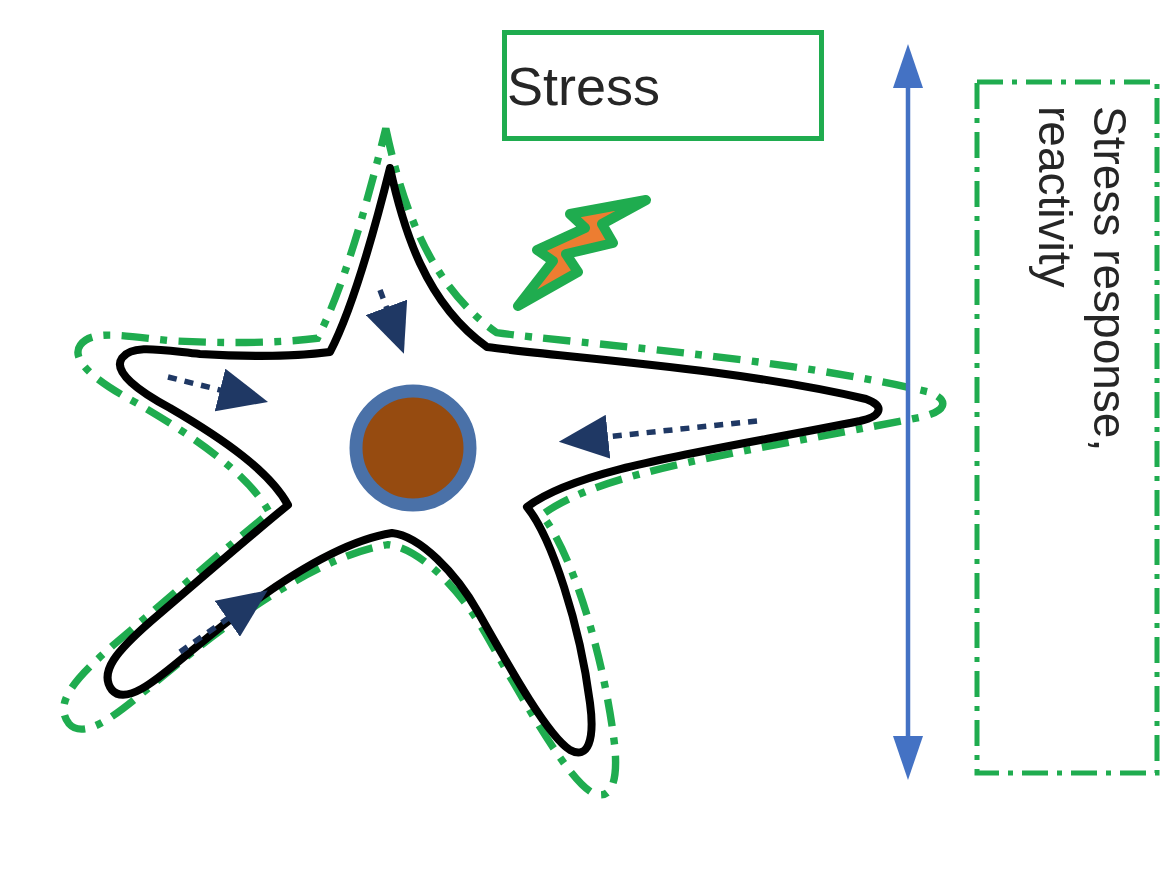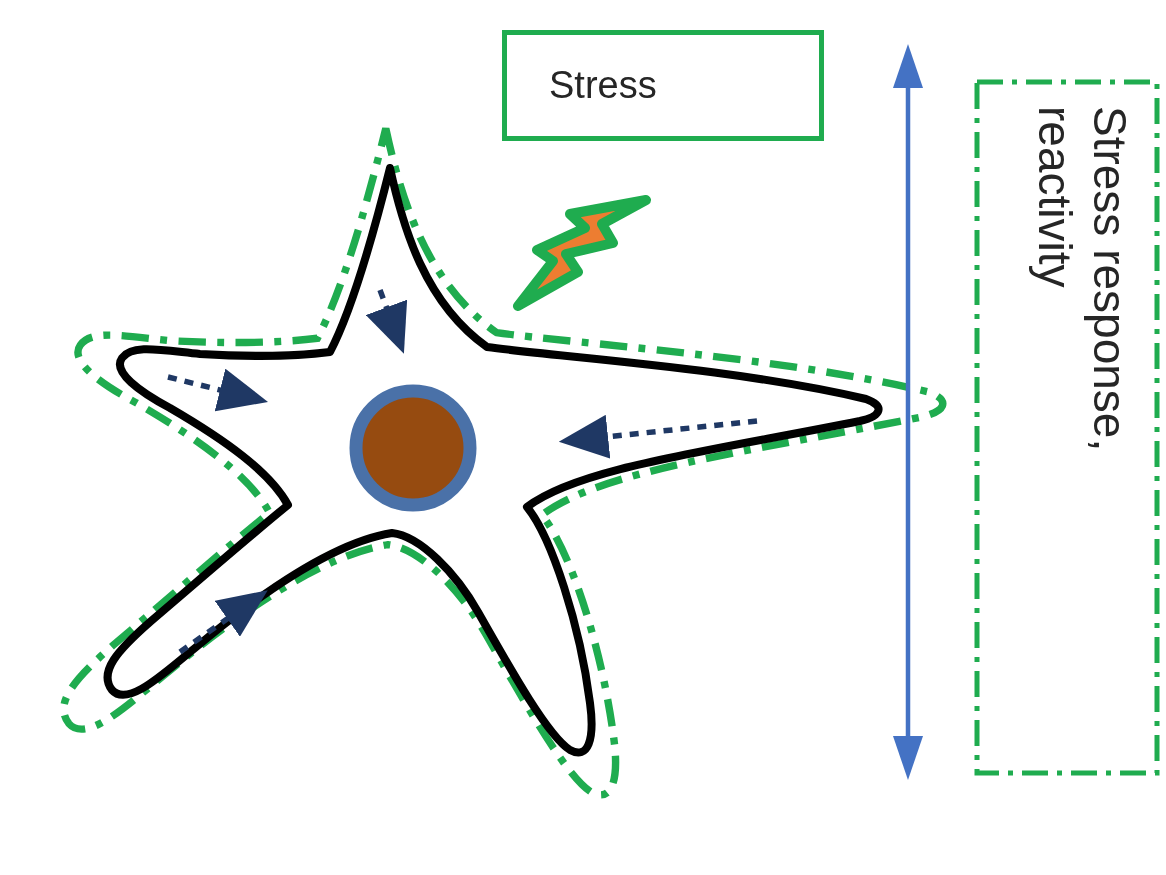--- a/index.html
+++ b/index.html
@@ -22,22 +22,21 @@
   .bolt{fill:var(--orange);stroke:var(--green);}
 
   .stress-box{
     position:absolute;left:502px;top:30px;width:312px;height:101px;
     border:5px solid var(--green);
     background:#ffffff;
     display:flex;align-items:center;
     box-sizing:content-box;
   }
   .stress-box span{
-    margin-left:42px;
-    font-size:38px;color:var(--text);letter-spacing:0px;
+    font-size:54px;color:var(--text);letter-spacing:0px;
   }
   .side-label-wrap{
     position:absolute;left:1137px;top:106px;width:0;height:0;
   }
   .side-label{
     transform:rotate(90deg);
     transform-origin:0 0;
     width:640px;
     font-size:46px;line-height:55px;color:var(--text);
     white-space:nowrap;

